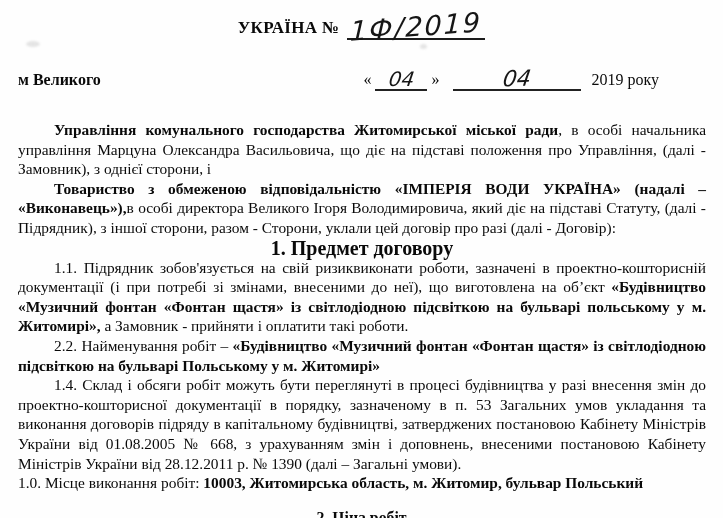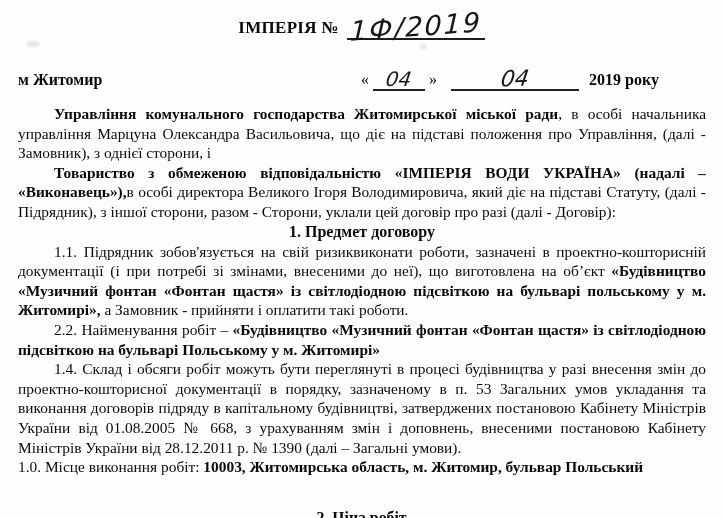--- a/index.html
+++ b/index.html
@@ -23,45 +23,45 @@
     display:flex; justify-content:space-between; align-items:baseline;
     margin-top:27px; padding:0 18px; font-size:16px;
   }
   .city { font-weight:bold; }
   .date-line { margin-right:46px; white-space:nowrap; }
   .q { font-weight:normal; }
   .day-blank { display:inline-block; width:52px; border-bottom:2px solid #222; text-align:center; margin:0 4px; }
   .hand-day { font-size:20px; line-height:1; position:relative; top:1px; transform:skewX(-8deg); }
   .month-blank { display:inline-block; width:128px; border-bottom:2px solid #222; text-align:center; margin:0 10px 0 14px; }
   .hand-month { font-size:22px; line-height:1; position:relative; top:1px; transform:rotate(-2deg) skewX(-10deg); }
-  .year { font-weight:bold; }
-  .body { margin-top:13px; padding:0 17px 0 18px; }
+  .year { font-weight:normal; }
+  .body { margin-top:29px; padding:0 17px 0 18px; }
   .para { font-size:15.4px; line-height:19.6px; text-align:justify; text-indent:36px; }
   .para.no-indent { text-indent:0; }
   .b { font-weight:bold; }
-  .heading1 { font-size:16px; line-height:20px; text-align:center; font-weight:bold; }
+  .heading1 { font-size:20px; line-height:20px; text-align:center; font-weight:bold; }
   .heading2 { position:absolute; top:509px; left:0; right:0; text-align:center; font-weight:bold; font-size:15.8px; }
   .noise { position:absolute; background:#b5b5b5; opacity:.35; filter:blur(1px); border-radius:50%; }
   .noise-1 { left:26px; top:41px; width:14px; height:6px; }
   .noise-2 { left:420px; top:44px; width:7px; height:5px; }
 </style>
 </head>
 <body>
 
 <div class="page">
 
   <div class="noise noise-1"></div>
   <div class="noise noise-2"></div>
 
   <div class="title">
-    <span>ІМПЕРІЯ №</span><span class="num-blank"><span class="hand hand-num">1Ф/2019</span></span>
+    <span>УКРАЇНА №</span><span class="num-blank"><span class="hand hand-num">1Ф/2019</span></span>
   </div>
 
   <div class="meta-row">
-    <div class="city">м Житомир</div>
+    <div class="city">м Великого</div>
     <div class="date-line">
       <span class="q">«</span><span class="day-blank"><span class="hand hand-day">04</span></span><span class="q">»</span><span class="month-blank"><span class="hand hand-month">04</span></span><span class="year">2019 року</span>
     </div>
   </div>
 
   <div class="body">
     <p class="para"><span class="b">Управління комунального господарства Житомирської міської ради</span><span>, в особі начальника управління Марцуна Олександра Васильовича, що діє на підставі положення про Управління, (далі - Замовник), з однієї сторони, і</span></p>
     <p class="para"><span class="b">Товариство з обмеженою відповідальністю «ІМПЕРІЯ ВОДИ УКРАЇНА» (надалі – «Виконавець»),</span><span>в особі директора Великого Ігоря Володимировича, який діє на підставі Статуту, (далі - Підрядник), з іншої сторони, разом - Сторони, уклали цей договір про разі (далі - Договір):</span></p>
     <div class="heading1">1. Предмет договору</div>
     <p class="para"><span>1.1. Підрядник зобов'язується на свій ризиквиконати роботи, зазначені в проектно-кошторисній документації (і при потребі зі змінами, внесеними до неї), що виготовлена на об’єкт </span><span class="b">«Будівництво «Музичний фонтан «Фонтан щастя» із світлодіодною підсвіткою на бульварі польському у м. Житомирі»,</span><span> а Замовник - прийняти і оплатити такі роботи.</span></p>

